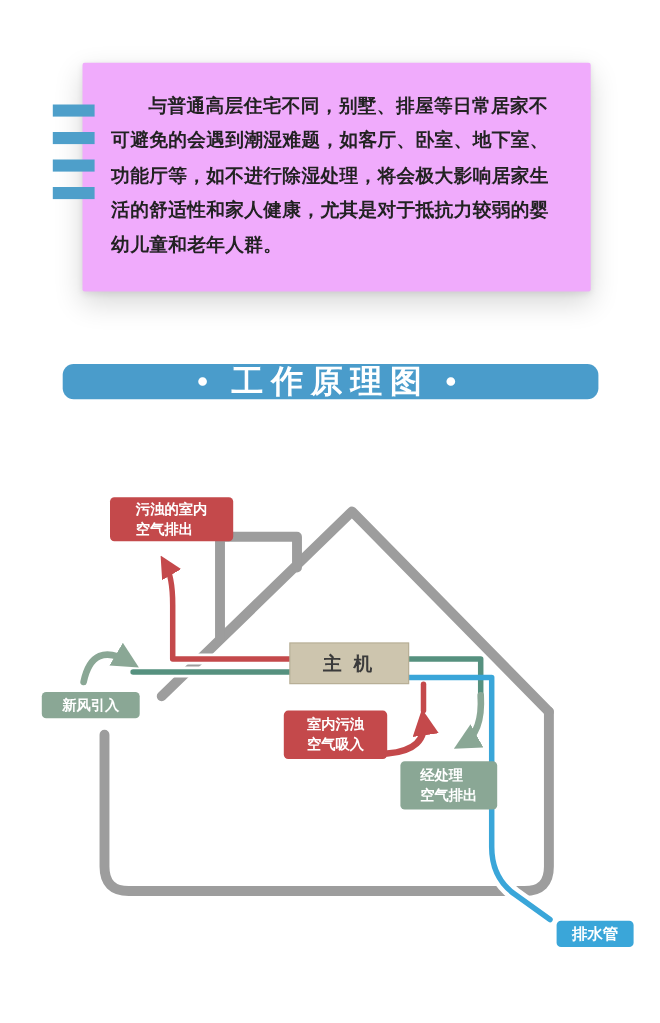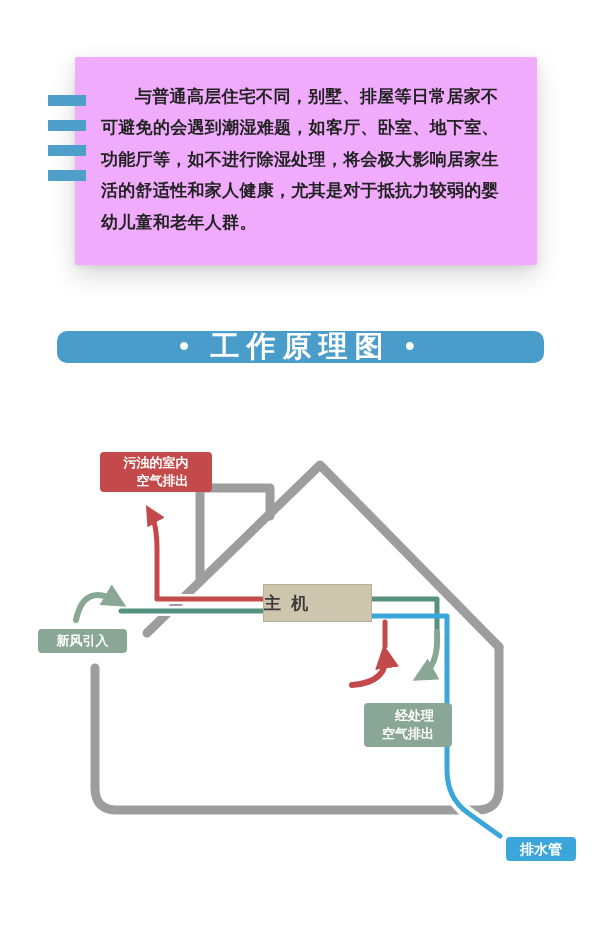--- a/index.html
+++ b/index.html
@@ -33,37 +33,37 @@
     color: #fff; font-family: "Liberation Serif", serif;
     font-size: 29px; letter-spacing: 7px; font-weight: 600;
   }
 
   
   .diagram { position: absolute; left: 0; top: 440px; width: 600px; height: 490px; }
   .diagram svg { position: absolute; left: 0; top: 0; }
 
   .badge {
     position: absolute; display: flex; align-items: center; justify-content: center;
-    text-align: right; color: #fff; font-weight: bold; white-space: pre-line;
+    text-align: left; color: #fff; font-weight: bold; white-space: pre-line;
     border-radius: 4px; box-sizing: border-box; font-size: 13px; line-height: 1.35;
   }
   .badge.red   { background: var(--red,   #c4494b); }
   .badge.green { background: var(--green, #8aa795); }
   .badge.blue  { background: var(--blue,  #3aa6d9); }
   .badge-exhaust { left: 100px; top: 12px;  width: 112px; height: 40px; }
   .badge-fresh   { left: 38px;  top: 189px; width: 89px;  height: 24px; }
   .badge-suction { left: 258px; top: 206px; width: 94px;  height: 44px; }
-  .badge-treated { left: 364px; top: 263px; width: 88px;  height: 44px; }
+  .badge-treated { left: 364px; top: 252px; width: 88px;  height: 44px; }
   .badge-drain   { left: 506px; top: 397px; width: 70px;  height: 24px; font-size: 14px; }
 
   .main-unit {
     position: absolute; left: 263px; top: 144px; width: 109px; height: 38px;
     background: var(--unit_fill, #cdc5ae); border: 1px solid rgba(140,130,100,.35);
-    display: flex; align-items: center; 
-    font-size: 17px; font-weight: bold; color: #3b3b3b; letter-spacing: 3px; box-sizing: border-box; font-family: Liberation Serif, serif;
+    display: flex; align-items: center; justify-content: center;
+    font-size: 17px; font-weight: bold; color: #3b3b3b; letter-spacing: 3px; box-sizing: border-box;
   }
 </style>
 </head>
 <body>
 
 <div class="page">
 
   <section class="intro-card">
     <p>与普通高层住宅不同，别墅、排屋等日常居家不可避免的会遇到潮湿难题，如客厅、卧室、地下室、功能厅等，如不进行除湿处理，将会极大影响居家生活的舒适性和家人健康，尤其是对于抵抗力较弱的婴幼儿童和老年人群。</p>
   </section>
@@ -110,18 +110,20 @@
       </g>
     </svg>
 
     <div class="main-unit">
       <span>主 机</span>
     </div>
 
     <div class="badge red badge-exhaust">污浊的室内
 空气排出</div>
     <div class="badge green badge-fresh">新风引入</div>
+    <div class="badge red badge-suction">室内污浊
+空气吸入</div>
     <div class="badge green badge-treated">经处理
 空气排出</div>
     <div class="badge blue badge-drain">排水管</div>
   </div>
 
 </div>
 
 </body></html>

